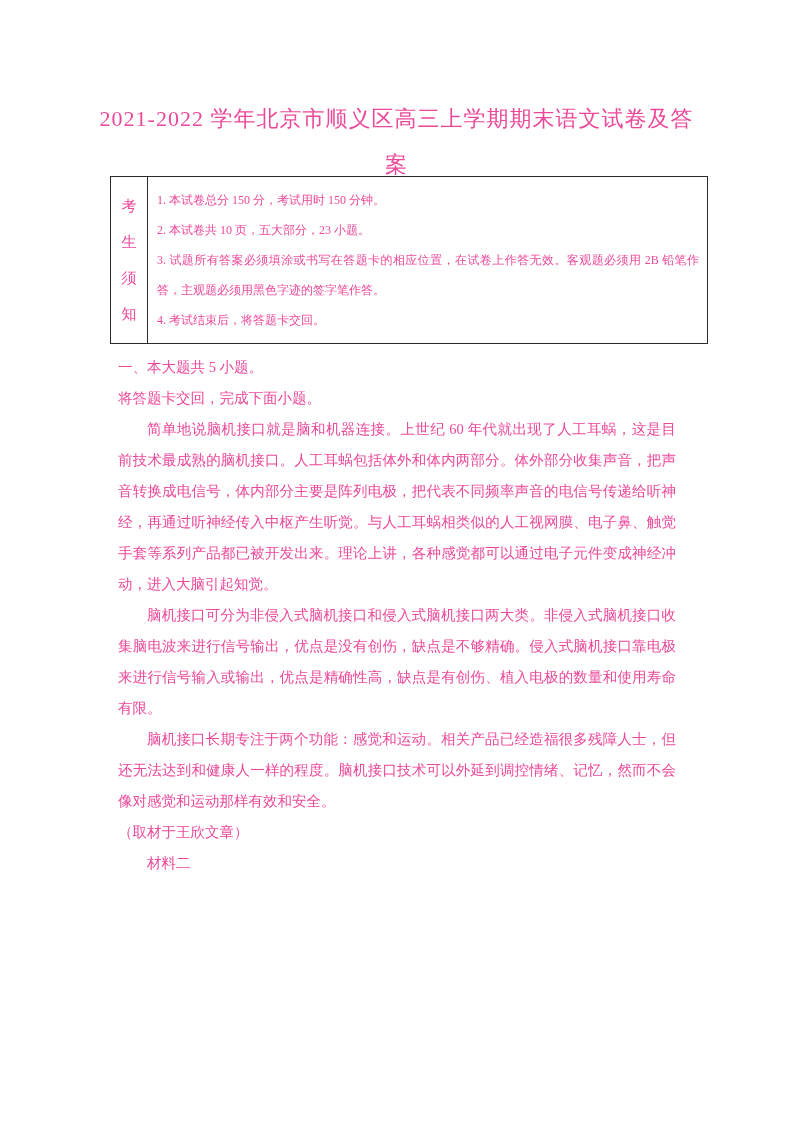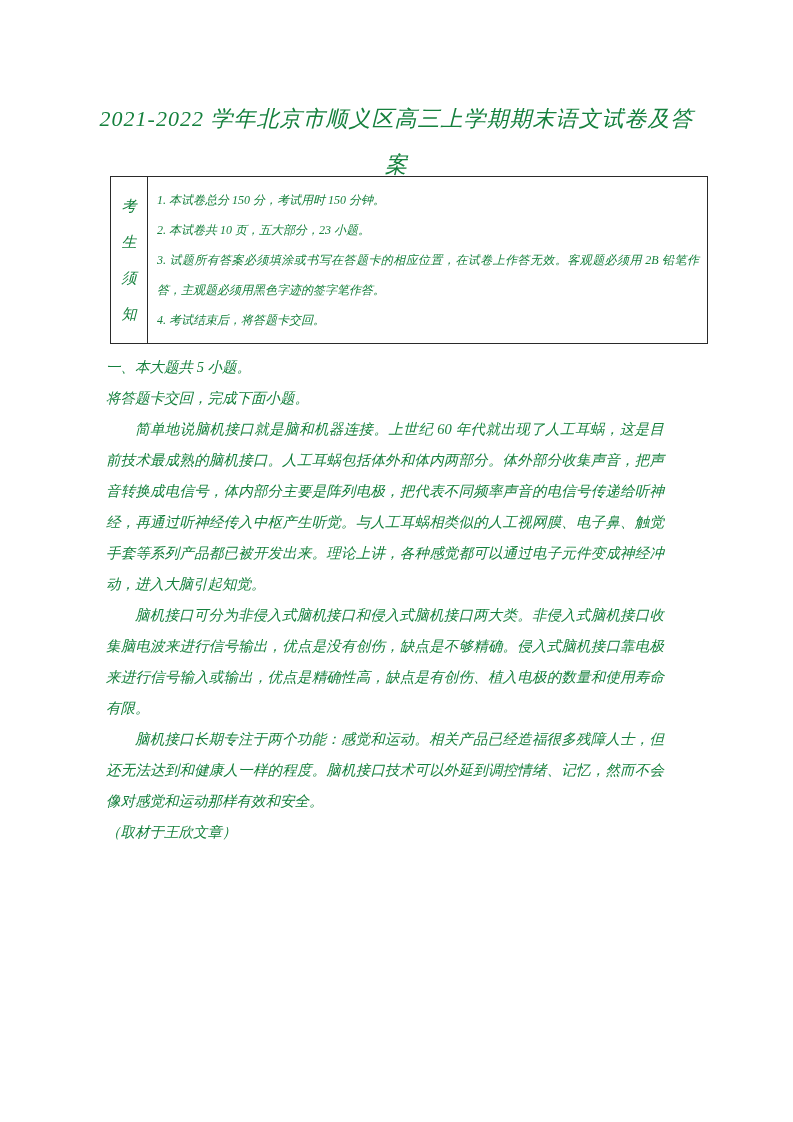--- a/index.html
+++ b/index.html
@@ -6,23 +6,22 @@
     margin: 0;
     padding: 0;
     background: #ffffff;
   }
   .page {
     position: relative;
     width: 793px;
     height: 1122px;
     background: #ffffff;
     font-family: "Liberation Serif", "DejaVu Serif", serif;
-    color: #15803d;
+    color: #ec4899;
     overflow: hidden;
-    font-style: italic;
   }
   .title {
     position: absolute;
     top: 96px;
     left: 0;
     right: 0;
     margin: 0;
     text-align: center;
     font-size: 22px;
     font-weight: 400;
@@ -59,21 +58,21 @@
     padding: 8px 8px 8px 9px;
   }
   .notice-item {
     font-size: 12px;
     line-height: 30px;
     text-align: justify;
   }
   .content {
     position: absolute;
     top: 352px;
-    left: 106px;
+    left: 118px;
     width: 558px;
     font-size: 14.5px;
     line-height: 31px;
   }
   .content p {
     margin: 0;
     text-align: justify;
   }
   .indent-2 { text-indent: 2em; }
   .attribution { text-align: center; }
@@ -109,15 +108,16 @@
     </tbody>
   </table>
 
   <div class="content">
     <p>一、本大题共 5 小题。</p>
     <p>将答题卡交回，完成下面小题。</p>
     <p class="indent-2">简单地说脑机接口就是脑和机器连接。上世纪 60 年代就出现了人工耳蜗，这是目前技术最成熟的脑机接口。人工耳蜗包括体外和体内两部分。体外部分收集声音，把声音转换成电信号，体内部分主要是阵列电极，把代表不同频率声音的电信号传递给听神经，再通过听神经传入中枢产生听觉。与人工耳蜗相类似的人工视网膜、电子鼻、触觉手套等系列产品都已被开发出来。理论上讲，各种感觉都可以通过电子元件变成神经冲动，进入大脑引起知觉。</p>
     <p class="indent-2">脑机接口可分为非侵入式脑机接口和侵入式脑机接口两大类。非侵入式脑机接口收集脑电波来进行信号输出，优点是没有创伤，缺点是不够精确。侵入式脑机接口靠电极来进行信号输入或输出，优点是精确性高，缺点是有创伤、植入电极的数量和使用寿命有限。</p>
     <p class="indent-2">脑机接口长期专注于两个功能：感觉和运动。相关产品已经造福很多残障人士，但还无法达到和健康人一样的程度。脑机接口技术可以外延到调控情绪、记忆，然而不会像对感觉和运动那样有效和安全。</p>
     <p class="attribution">（取材于王欣文章）</p>
+    <p class="indent-2">材料二</p>
   </div>
 
 </div>
 
 </body></html>

